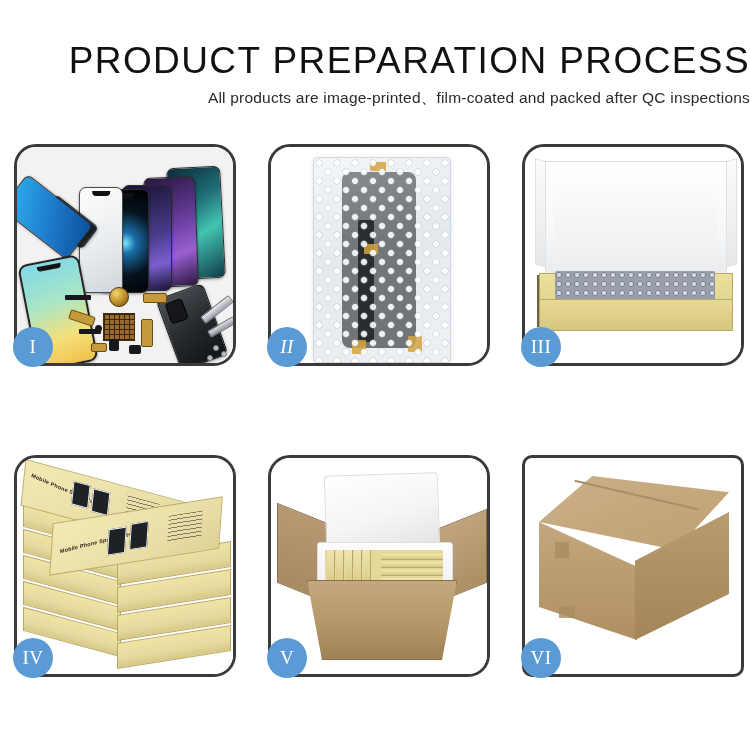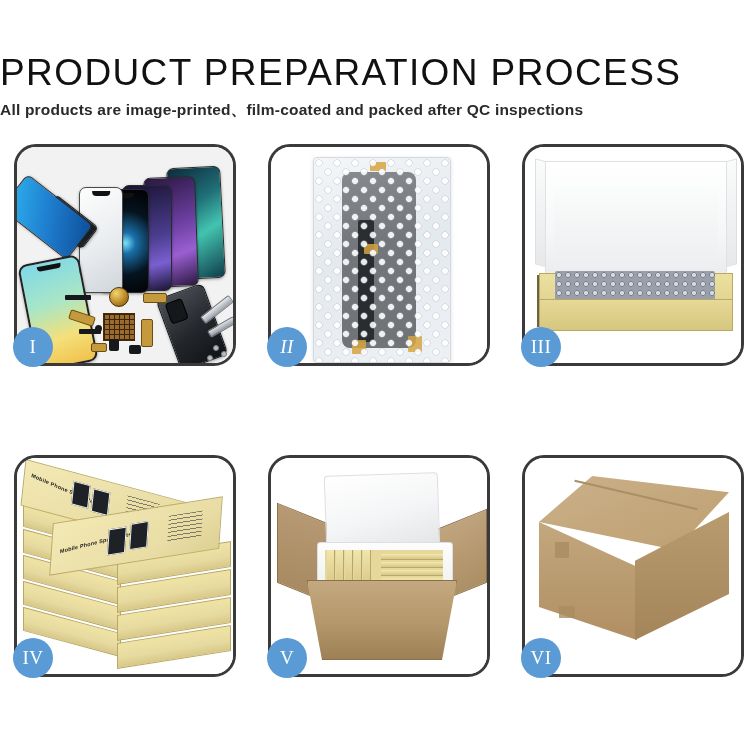--- a/index.html
+++ b/index.html
@@ -11,43 +11,43 @@
     width: 750px;
     height: 750px;
     font-family: "Liberation Sans", sans-serif;
     overflow: hidden;
     position: relative;
   }
 
   
   #header {
     position: absolute;
-    top: 12px; left: 0;
+    top: 0; left: 0;
     width: 676px;
     height: 130px;
-    text-align: left;
+    text-align: right;
   }
   #page-title {
     position: absolute;
     top: 40px; left: 0;
     width: 750px;
     font-size: 37px;
     letter-spacing: 1.4px;
     font-weight: 400;
     color: #111111;
     white-space: nowrap;
     font-family: "Liberation Sans", sans-serif;
   }
   #page-subtitle {
     position: absolute;
     top: 88px; left: 0;
     width: 750px;
     font-size: 15.5px;
     letter-spacing: 0.2px;
-    font-weight: 700;
+    font-weight: 400;
     color: #2a2a2a;
     white-space: nowrap;
   }
 
   
   #grid {
     position: absolute;
     top: 144px;
     left: 14px;
     width: 726px;
@@ -67,21 +67,21 @@
     position: absolute;
     inset: 0;
     border-radius: 19px;
     overflow: hidden;
   }
   .p1 { left: 0px;   top: 0px;   }
   .p2 { left: 254px; top: 0px; font-style: italic;   }
   .p3 { left: 508px; top: 0px;   }
   .p4 { left: 0px;   top: 311px; }
   .p5 { left: 254px; top: 311px; }
-  .p6 { left: 508px; top: 311px; }
+  .p6 { left: 508px; top: 311px; border-radius: 10px; }
 
   .badge {
     position: absolute;
     left: -4px;
     bottom: -4px;
     width: 40px;
     height: 40px;
     border-radius: 50%;
     background: #5b9bd5;
     color: #ffffff;

